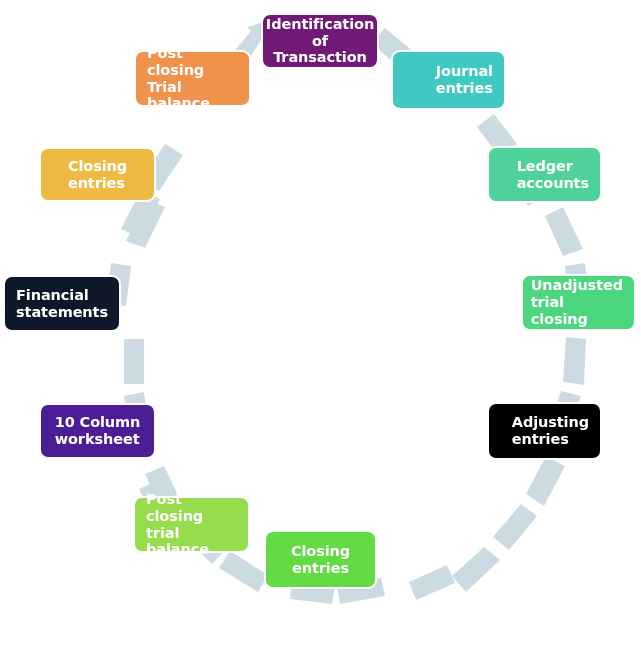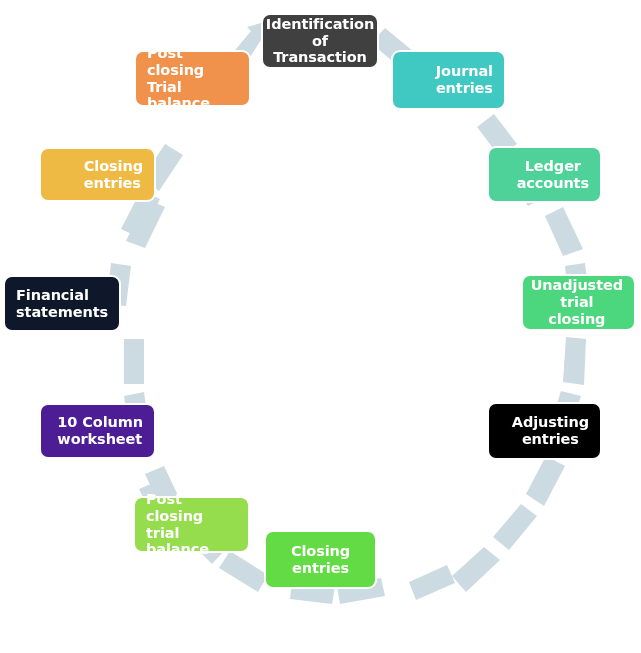--- a/index.html
+++ b/index.html
@@ -40,22 +40,22 @@
     display: flex;
     align-items: center;
     padding: 4px 11px;
     line-height: 1.16;
     font-size: 14.5px;
     font-weight: bold;
     letter-spacing: -0.1px;
     white-space: pre-line;
     box-shadow: 0 0 0 0 rgba(0,0,0,0);
   }
-  .node-box.align-left   { justify-content: flex-end; text-align: left; }
-  .node-box.align-right  { justify-content: flex-end;   text-align: center; }
+  .node-box.align-left   { justify-content: center; text-align: left; }
+  .node-box.align-right  { justify-content: flex-end;   text-align: left; }
   .node-box.align-center { justify-content: center;     text-align: center; }
 
   .node-label {
     display: block;
   }
 </style>
 </head>
 <body>
 
 <div id="cycle-diagram">
@@ -95,21 +95,21 @@
       <path d="M 332 604 L 290 599 L 292 581 L 335 586 Z"></path>
       <path d="M 212 564 L 180 532 L 195 519 L 225 550 Z"></path>
       <path d="M 177 519 L 158 481 L 139 489 L 158 528 Z"></path>
       <path d="M 144 392 L 150 434 L 130 438 L 124 396 Z"></path>
       <path d="M 131 266 L 126 306 L 106 304 L 111 263 Z"></path>
       <path d="M 160 199 L 140 238 L 121 229 L 141 190 Z"></path>
       <path d="M 183 155 L 159 191 L 141 180 L 165 144 Z"></path>
     </g>
   </svg>
 
-  <div class="node-box align-center" style="left:261px; top:13px; width:118px; height:56px; background:#404040;">
+  <div class="node-box align-center" style="left:261px; top:13px; width:118px; height:56px; background:#701a75;">
     <span class="node-label">Identification
 of Transaction</span>
   </div>
 
   <div class="node-box align-right" style="left:391px; top:50px; width:115px; height:60px; background:#3fc9c2;">
     <span class="node-label">Journal
 entries</span>
   </div>
 
   <div class="node-box align-right" style="left:487px; top:146px; width:115px; height:57px; background:#4ed29a;">

